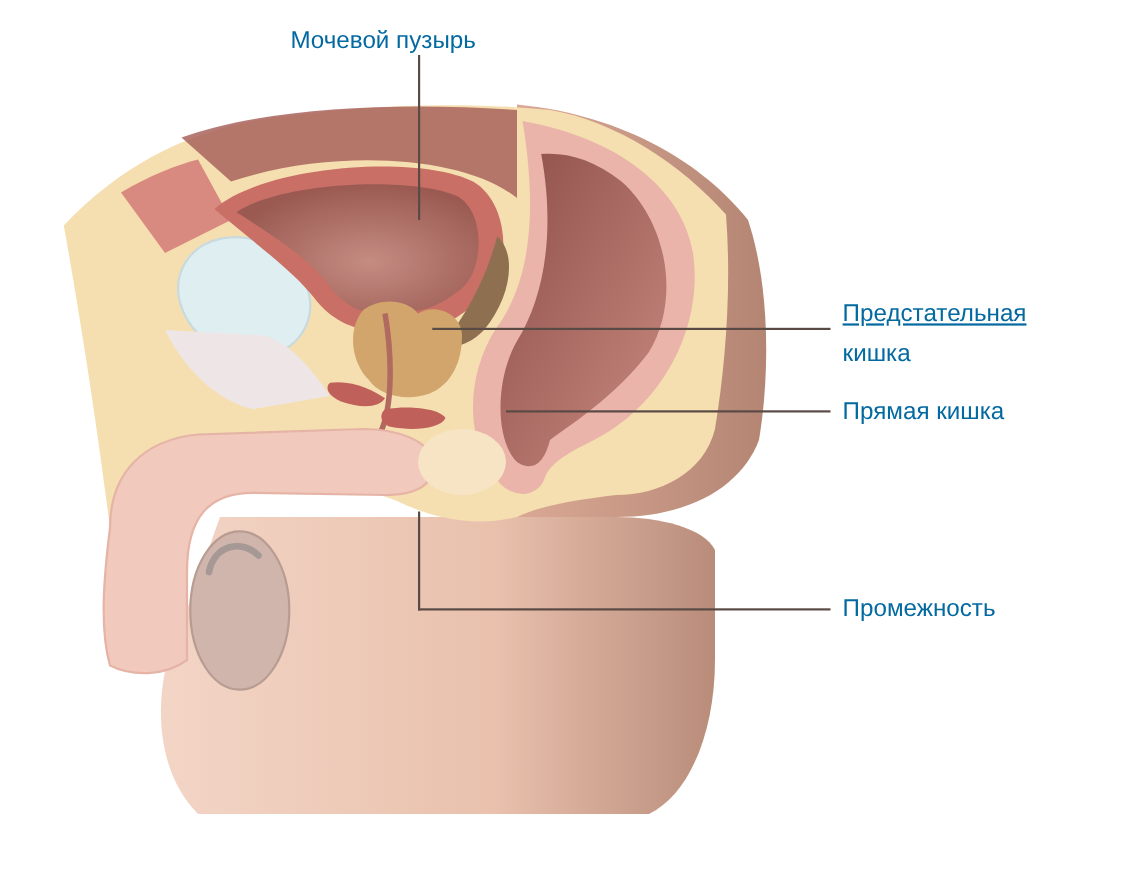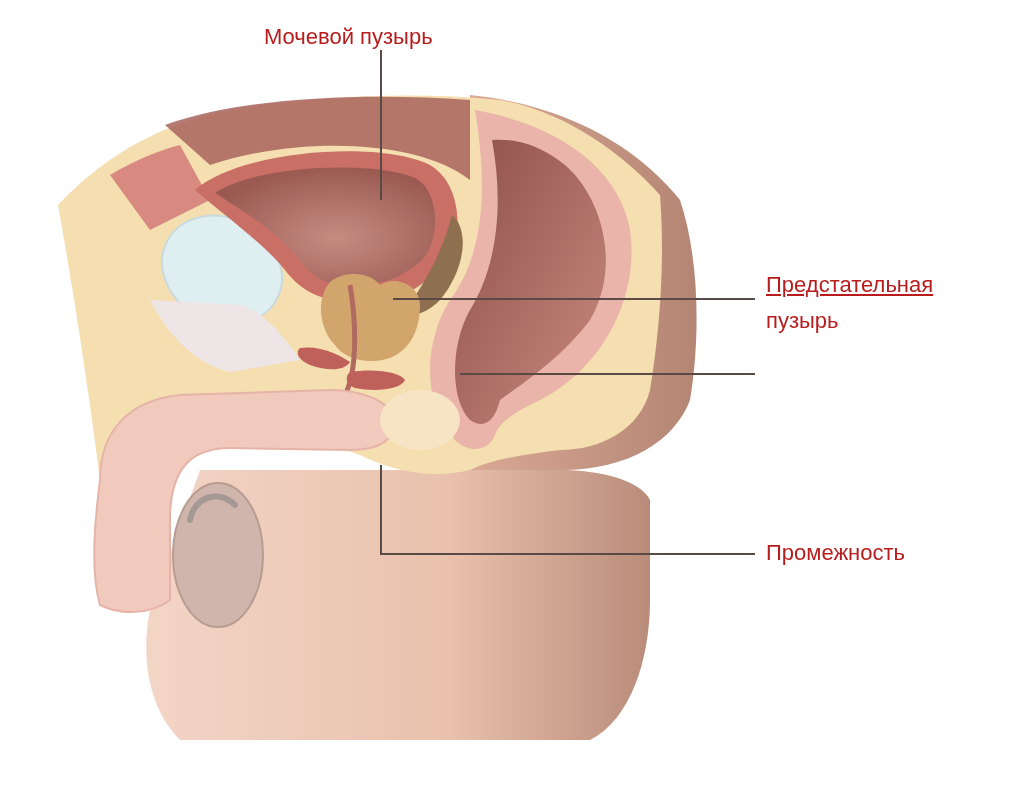--- a/index.html
+++ b/index.html
@@ -1,18 +1,18 @@
 <!DOCTYPE html>
 <html><head>
 <meta charset="utf-8">
 <style>
   html, body { margin:0; padding:0; background:#ffffff; }
   body { width:1024px; height:803px; position:relative; overflow:hidden; font-family:"Liberation Sans", "DejaVu Sans", sans-serif; }
   .stage { position:absolute; left:0; top:0; width:1024px; height:803px; }
-  .label { position:absolute; color:#b91c1c; font-size:22px; line-height:30px; white-space:nowrap; }
+  .label { position:absolute; color:#0369a1; font-size:22px; line-height:30px; white-space:nowrap; }
   .leader { position:absolute; background:#5a4a46; }
 </style>
 </head>
 <body>
 
 <div class="stage">
   <svg width="1024" height="803" viewBox="0 0 1024 803">
     <defs>
       <linearGradient id="legGrad" x1="0" y1="0" x2="1" y2="0">
         <stop offset="0" stop-color="#f3d5c6"></stop>
@@ -75,15 +75,16 @@
   
   <div class="leader" style="left:380px; top:50px; width:2px; height:150px;"></div>
   <div class="leader" style="left:393px; top:298px; width:362px; height:2px;"></div>
   <div class="leader" style="left:460px; top:373px; width:295px; height:2px;"></div>
   <div class="leader" style="left:380px; top:465px; width:2px; height:90px;"></div>
   <div class="leader" style="left:380px; top:553px; width:375px; height:2px;"></div>
 
   
   <div class="label" style="left:264px; top:22px;">Мочевой пузырь</div>
   <div class="label" style="left:766px; top:270px;text-decoration:underline;">Предстательная</div>
-  <div class="label" style="left:766px; top:306px;">пузырь</div>
+  <div class="label" style="left:766px; top:306px;">кишка</div>
+  <div class="label" style="left:766px; top:359px;">Прямая кишка</div>
   <div class="label" style="left:766px; top:538px;">Промежность</div>
 </div>
 
 </body></html>

